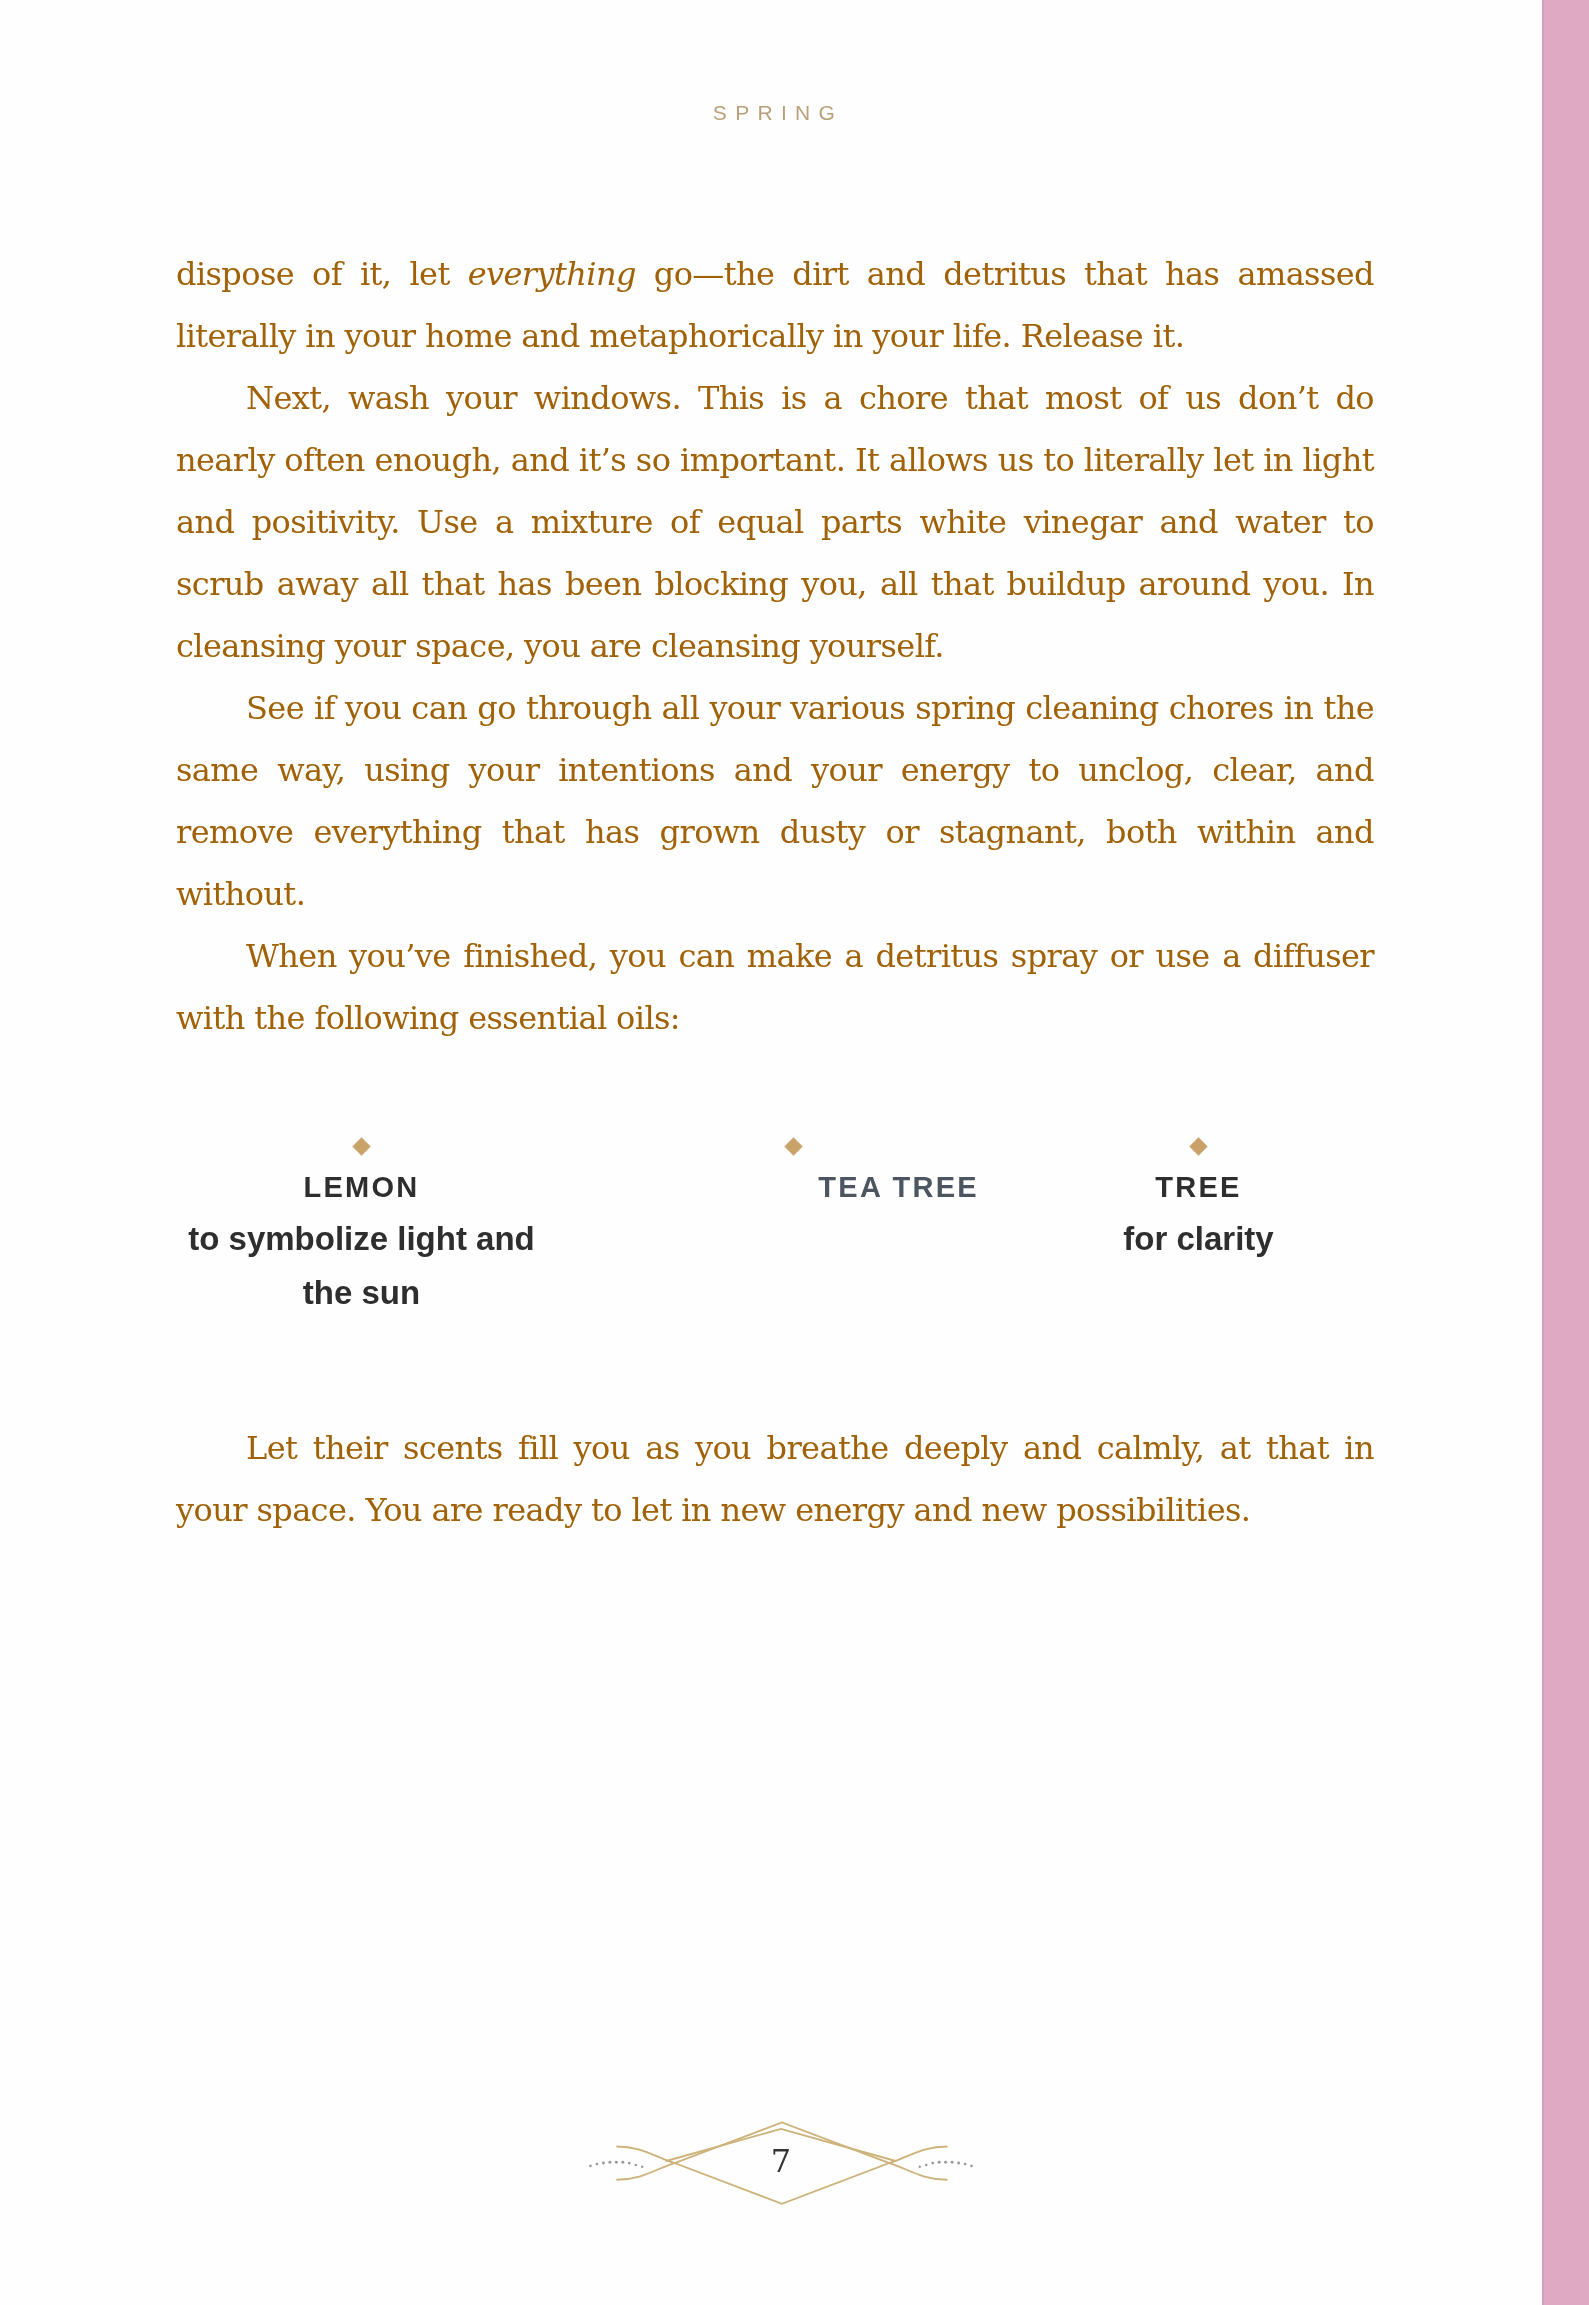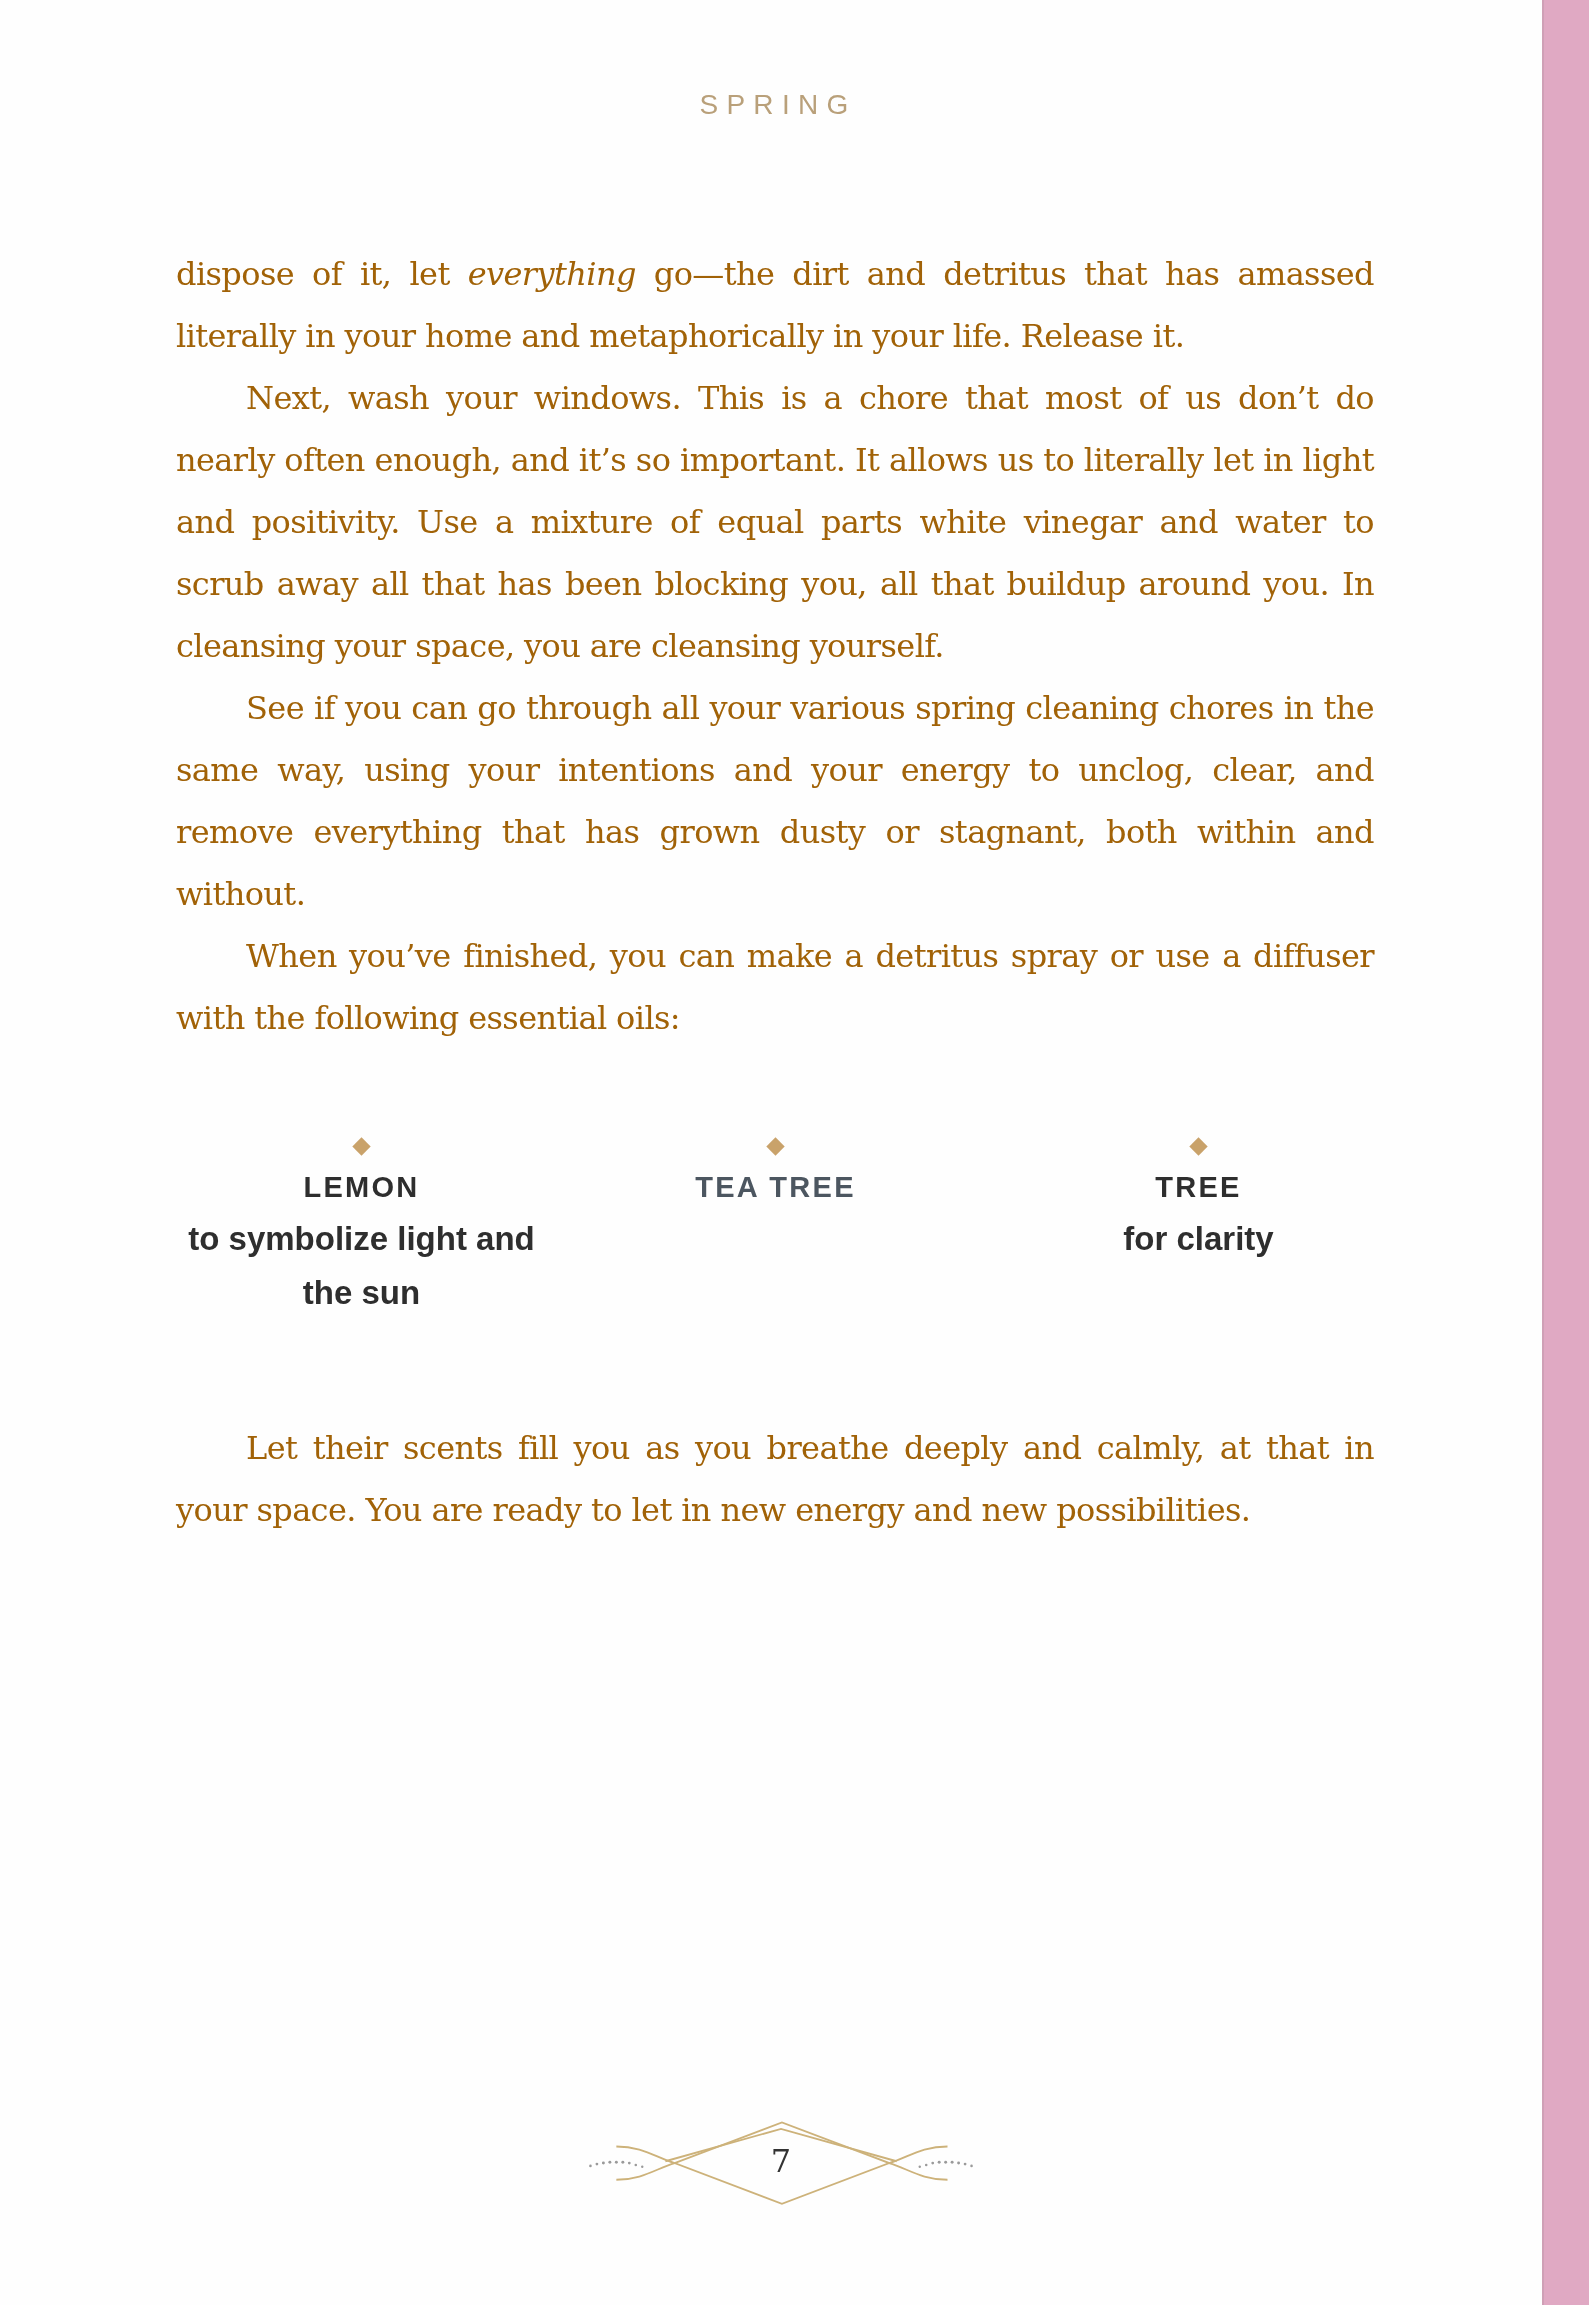--- a/index.html
+++ b/index.html
@@ -11,22 +11,22 @@
     position: absolute; left: 0; top: 0; width: 1543px; height: 2306px;
     background: #fefefe;
   }
   .pink-edge {
     position: absolute; top: 0; right: 0; width: 48px; height: 2306px;
     background: #e0a9c3;
     border-left: 2.8px solid #cfa0b6;
     box-sizing: border-box;
   }
   .running-head {
-    position: absolute; top: 89px; left: 0; width: 1543px; text-align: center;
-    font-family: "Liberation Sans", sans-serif; font-size: 28px;
+    position: absolute; top: 101px; left: 0; width: 1543px; text-align: center;
+    font-family: "Liberation Sans", sans-serif; font-size: 21px;
     letter-spacing: 8.3px; color: #b9a07a; font-weight: normal;
     padding-left: 13px; box-sizing: border-box;
   }
   .body-text {
     position: absolute; left: 176px; width: 1198px;
     font-family: "DejaVu Serif", "Liberation Serif", serif;
     font-size: 32px; line-height: 62px; color: #a16207;
     letter-spacing: -0.6px;
   }
   .body-text p { margin: 0; text-align: justify; text-align-last: left; }
@@ -47,21 +47,21 @@
   .oil .name {
     display: block; margin-top: 16px; font-size: 29px; font-weight: bold;
     letter-spacing: 2.3px; color: #2e2e2e; line-height: 37px;
   }
   .oil .name.slate { color: #4c5660; }
   .oil .desc {
     display: block; margin-top: 5.6px; font-size: 33px; color: #2e2e2e;
     line-height: 54px; font-weight: bold;
   }
   .oil-1 { left: 0; }
-  .oil-2 { left: 414px; }
+  .oil-2 { left: 432px; text-align: right; }
   .oil-3 { left: 837px; }
   .folio {
     position: absolute; top: 2115px; left: 586px; width: 390px; height: 111px;
   }
   .folio svg { position: absolute; left: 0; top: 0; }
   .folio .num {
     position: absolute; left: 0; top: 28px; width: 390px; text-align: center;
     font-family: "DejaVu Serif", "Liberation Serif", serif; font-size: 32px;
     color: #333333; line-height: 37px;
   }

